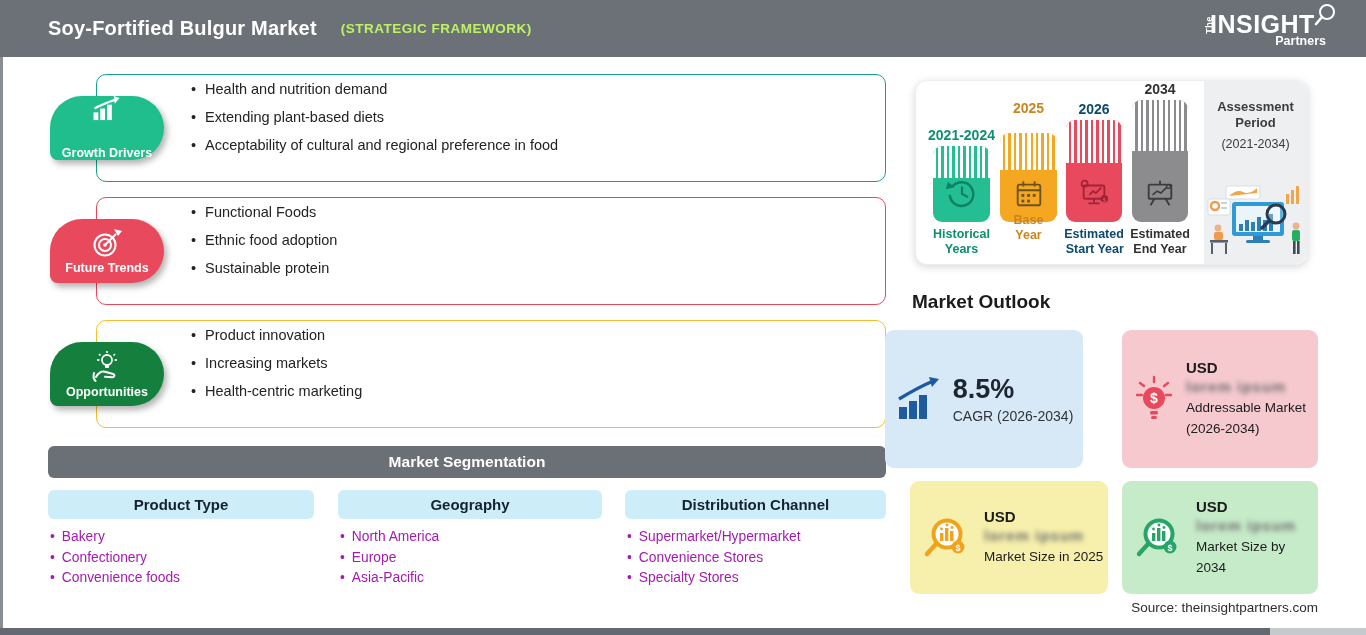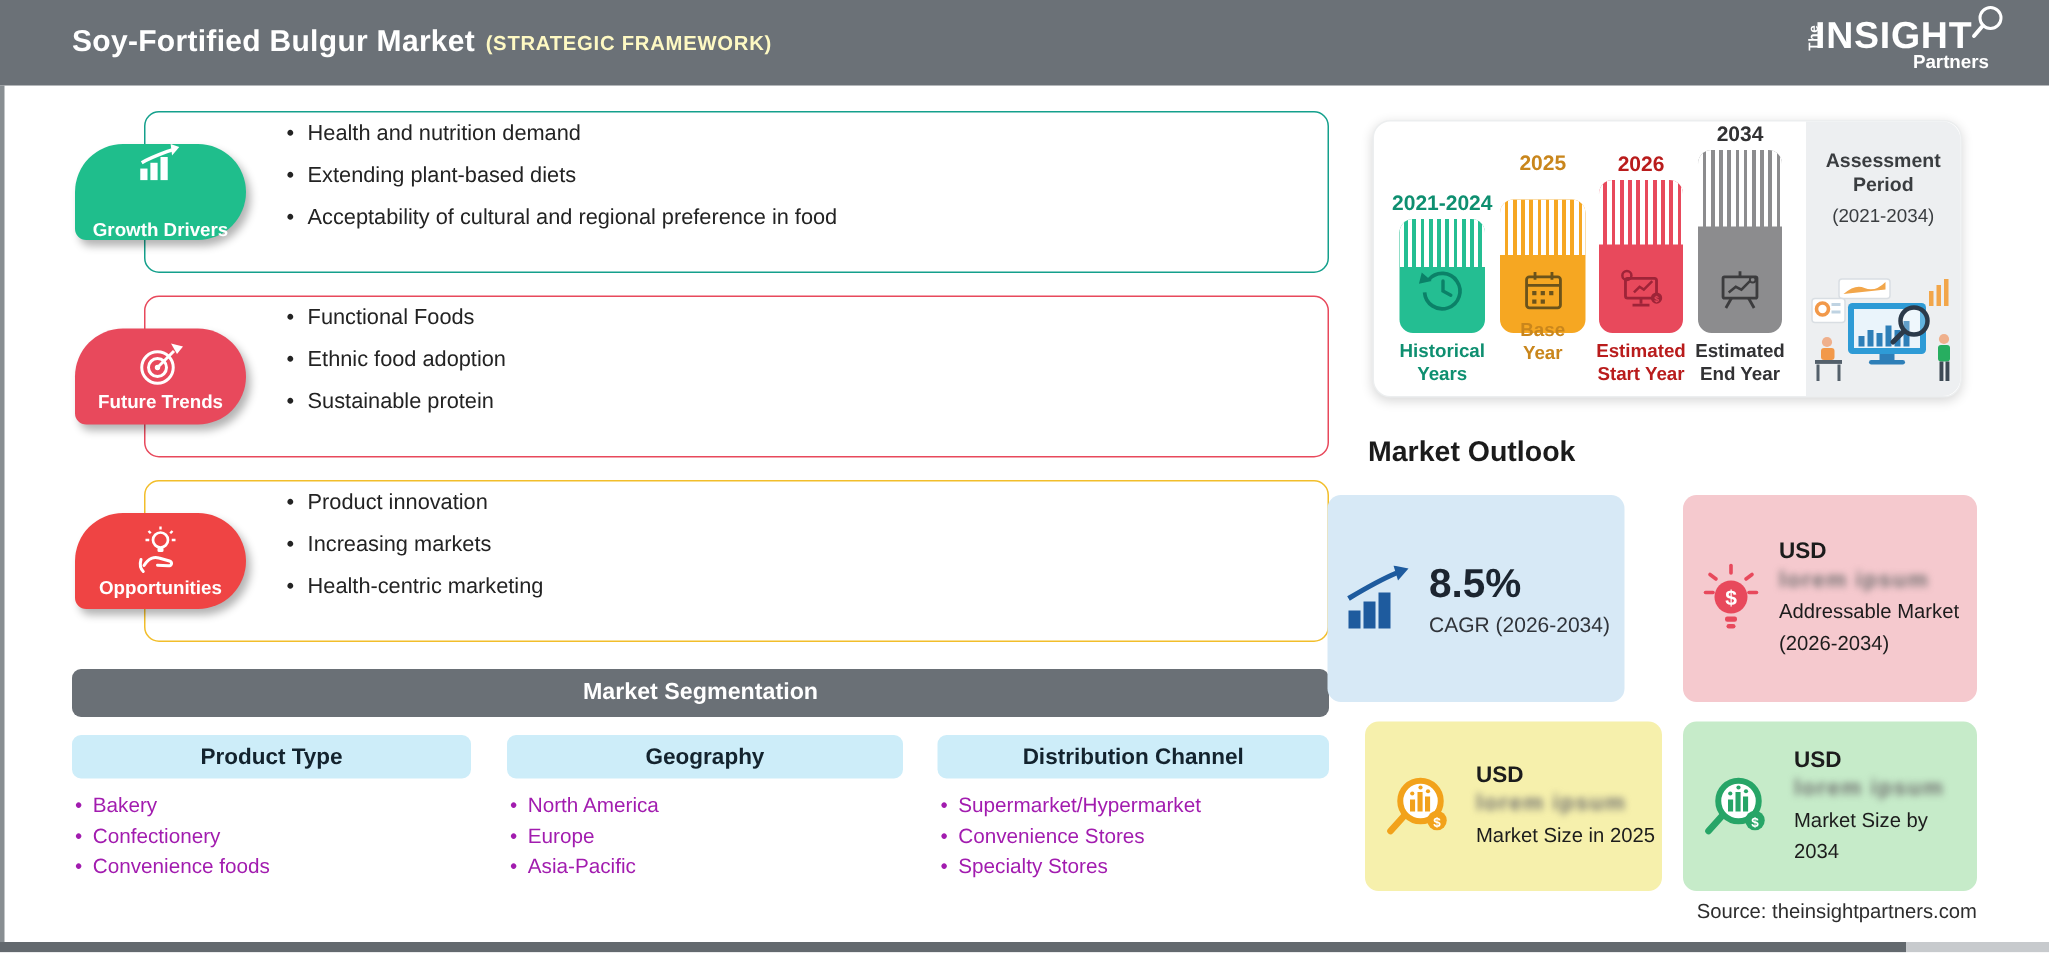--- a/index.html
+++ b/index.html
@@ -3,21 +3,21 @@
 <meta charset="utf-8">
 <style>
   * { margin:0; padding:0; box-sizing:border-box; }
   body { background:#fff; font-family:"Liberation Sans", sans-serif; }
   .frame { position:relative; width:1366px; height:635px; background:#ffffff; overflow:hidden; }
 
   
   .topbar { position:absolute; top:0; left:0; width:1366px; height:57px; background:#6B7177;
             display:flex; align-items:center; padding:0 30px 0 48px; }
   .topbar .title { color:#fff; font-size:20px; font-weight:bold; letter-spacing:.2px; }
-  .topbar .subtitle { color:#fef9c3; font-size:13.5px; font-weight:600; margin-left:7px; letter-spacing:.5px; }
+  .topbar .subtitle { color:#bef264; font-size:13.5px; font-weight:600; margin-left:24px; letter-spacing:.5px; }
   .logo { position:relative; margin-left:auto; width:132px; height:44px; color:#fff; }
   .logo-the { position:absolute; left:-4px; top:13px; font-size:9px; font-weight:bold;
               transform:rotate(-90deg); letter-spacing:.5px; }
   .logo-insight { position:absolute; left:6px; top:3px; font-size:25px; font-weight:bold; letter-spacing:.5px; }
   .logo-glass { position:absolute; right:-2px; top:-4px; }
   .logo-partners { position:absolute; right:10px; top:27px; font-size:12.5px; font-weight:bold; }
 
   
   .left-edge { position:absolute; left:0; top:57px; width:3px; height:571px; background:#888E92; }
   .bottom-strip { position:absolute; left:0; bottom:0; width:1366px; height:7px;
@@ -31,21 +31,21 @@
   .panel-3 { top:320px; border:1.6px solid #F2BE2B; }
   .panel ul { list-style:none; }
   .panel li { font-size:14.5px; color:#232323; line-height:28px; }
   .panel li::before { content:"•"; margin-right:9px; color:#232323; }
 
   .badge { position:absolute; left:50px; width:114px; height:64px; border-radius:34px 34px 34px 8px;
            display:flex; flex-direction:column; align-items:center; justify-content:center; gap:2px;
            color:#fff; box-shadow:3px 4px 6px rgba(0,0,0,.30); z-index:3; }
   .badge-1 { top:96px;  background:#1FBE8C;gap:24px; }
   .badge-2 { top:219px; background:#E8495C; }
-  .badge-3 { top:342px; background:#ef4444; }
+  .badge-3 { top:342px; background:#15803d; }
   .badge .badge-label { font-size:12.5px; font-weight:bold; }
 
   
   .seg { position:absolute; left:48px; top:446px; width:838px; }
   .seg-bar { height:32px; background:#6A7076; border-radius:6px; display:flex; align-items:center;
              justify-content:center; color:#fff; font-size:15.5px; font-weight:bold; }
   .seg-cols { display:flex; margin-top:12px; }
   .seg-col-1 { width:266px; } .seg-col-2 { width:261px; margin-left:23px; } .seg-col-3 { width:264px; margin-left:24px; }
   .seg-head { height:29px; background:#CDEDF9; border-radius:6px; display:flex; align-items:center;
               justify-content:center; font-size:15px; font-weight:bold; color:#13232E; }
@@ -61,21 +61,21 @@
                   background:repeating-linear-gradient(90deg,#ffffff 0 3px,transparent 3px 5.5px); }
   .bar-1 { left:17px;  width:57px; height:76px;  background:#24BE92; }
   .bar-2 { left:84px;  width:57px; height:89px;  background:#F6A722; }
   .bar-3 { left:150px; width:56px; height:102px; background:#E8495C; }
   .bar-4 { left:216px; width:56px; height:122px; background:#8C8C8E; }
   .bar-year { position:absolute; bottom:100%; left:50%; transform:translateX(-50%); margin-bottom:3px;
               font-size:14px; font-weight:800; white-space:nowrap; }
   .bar-icon { position:absolute; bottom:12px; left:50%; transform:translateX(-50%); }
   .bar-caption { position:absolute; top:100%; left:50%; transform:translateX(-50%); margin-top:5px;
                  text-align:center; font-size:12.5px; font-weight:800; line-height:15px; white-space:nowrap; }
-  .c-green  { color:#0E8F70; } .c-amber { color:#C9861C; } .c-red { color:#b91c1c; } .c-dark { color:#323234; }
+  .c-green  { color:#0E8F70; } .c-amber { color:#C9861C; } .c-red { color:#0c4a6e;text-align:right; } .c-dark { color:#323234; }
   .bar-wrap { position:absolute; inset:0; }
   .assess { position:absolute; right:0; top:0; width:103px; height:183px; background:#EDEFF1;
             border-radius:0 12px 12px 0; text-align:center; padding-top:18px; color:#3A3D40; }
   .assess .a1 { font-size:13px; font-weight:800; line-height:16px; }
   .assess .a2 { font-size:12.5px; font-weight:normal; margin-top:6px; }
   .assess svg { position:absolute; left:2px; bottom:6px; }
 
   
   .outlook-title { position:absolute; left:912px; top:291px; font-size:19px; font-weight:bold; color:#1B1B1B; }
   .card { position:absolute; border-radius:9px; display:flex; align-items:center; }

